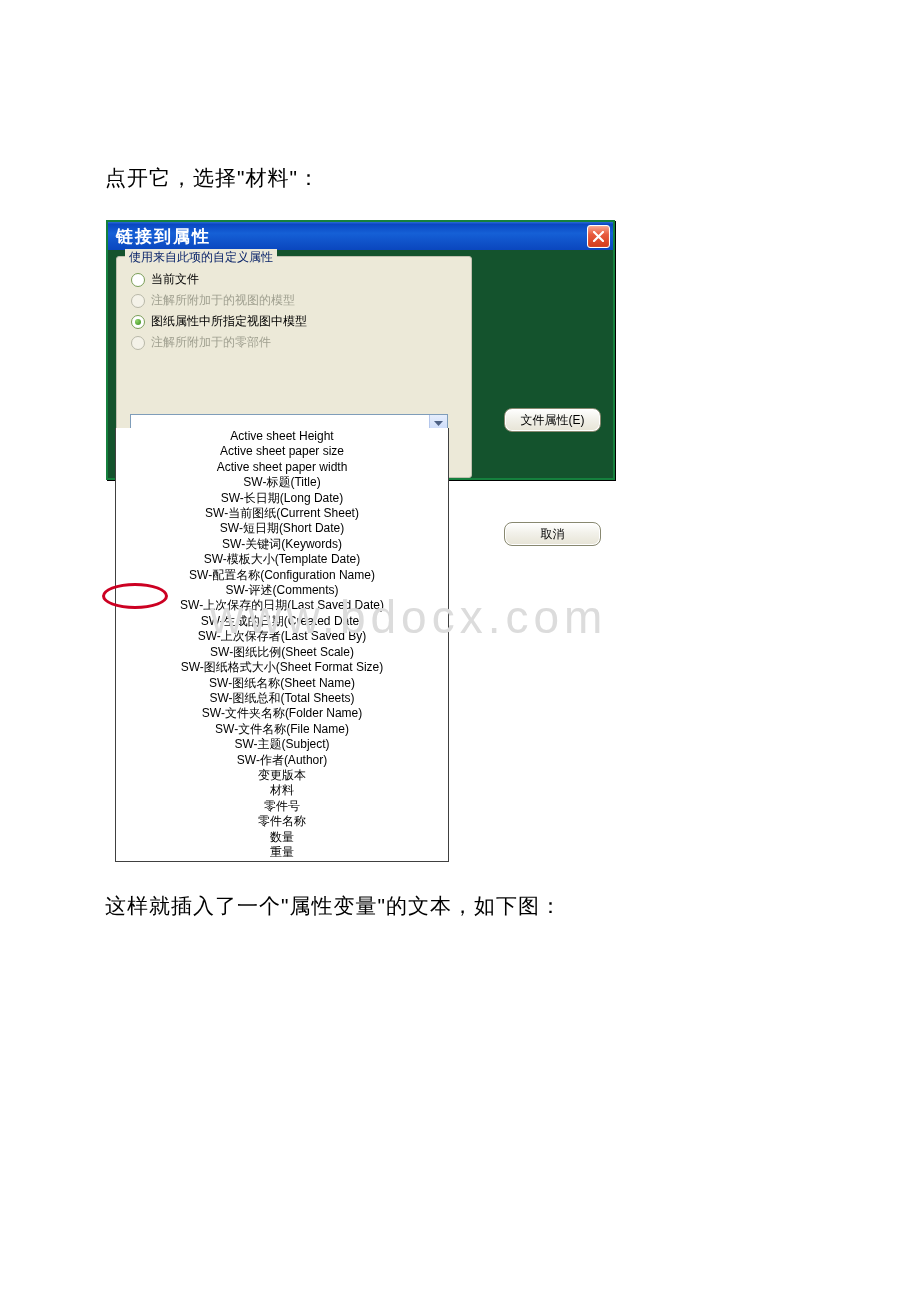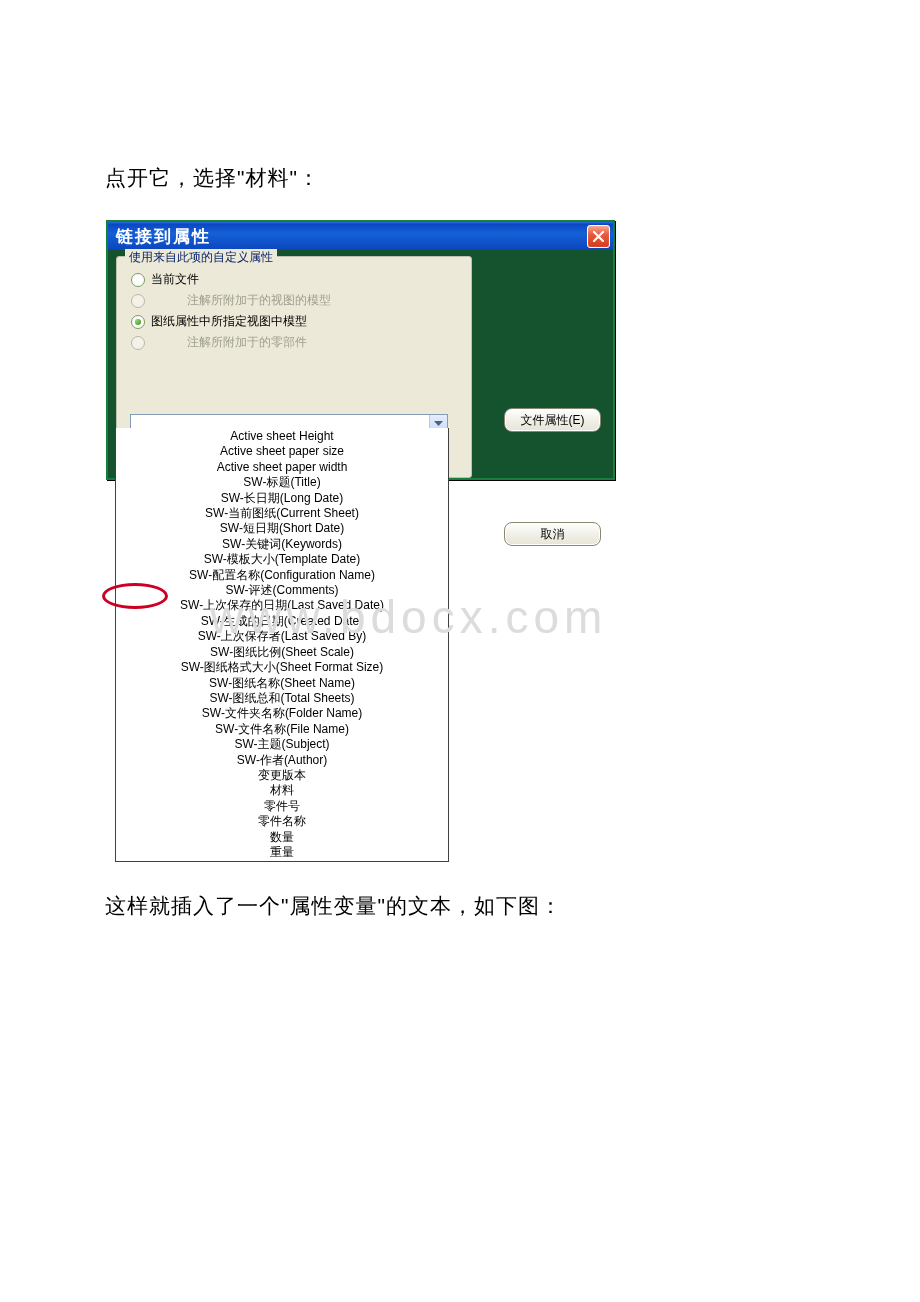--- a/index.html
+++ b/index.html
@@ -94,21 +94,21 @@
     color: #0a246a;
     font-size: 12px;
   }
 
   .radio-row {
     display: flex;
     align-items: center;
     margin: 4px 0 4px 4px;
     font-size: 12px;
   }
-  .radio-row.disabled { color: #a0a090; gap: 36px; }
+  .radio-row.disabled { color: #a0a090; }
   .radio-outer {
     width: 12px;
     height: 12px;
     border: 1px solid #7a9e58;
     border-radius: 50%;
     background: #fff;
     margin-right: 6px;
     display: flex;
     align-items: center;
     justify-content: center;

